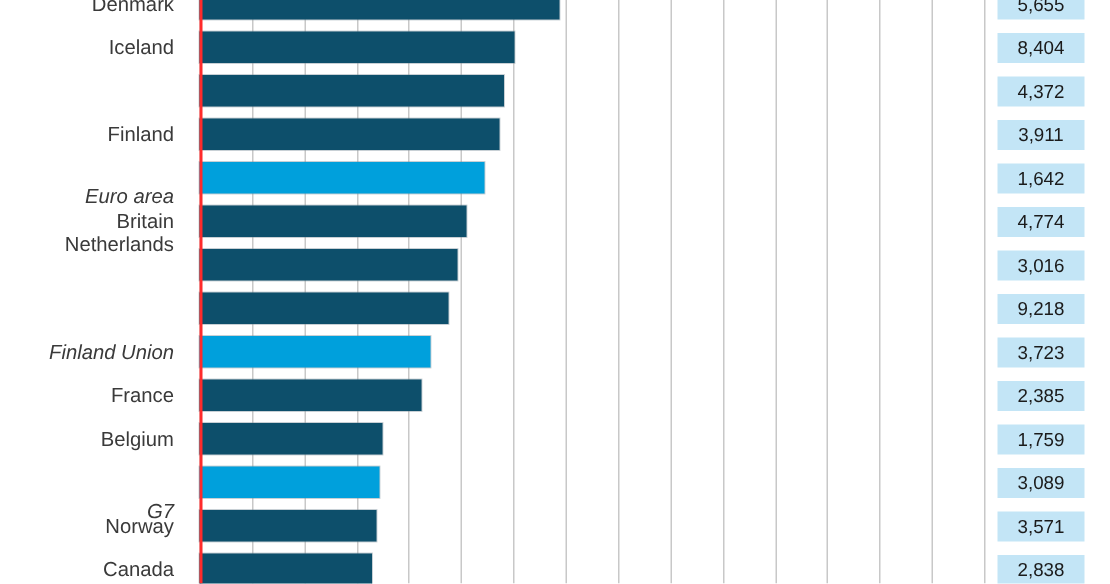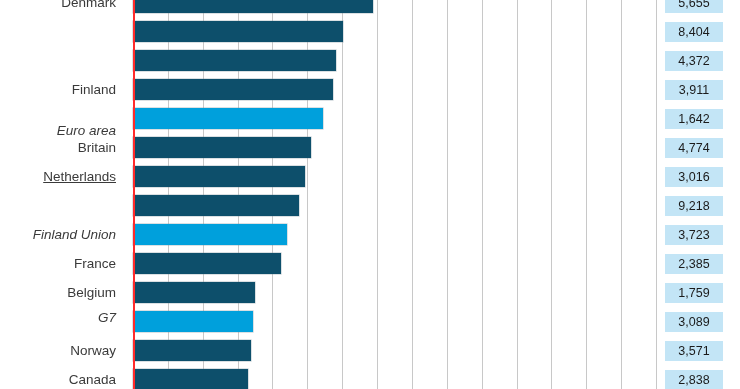--- a/index.html
+++ b/index.html
@@ -57,28 +57,29 @@
     font-family:"Liberation Sans", sans-serif;
   }
 </style>
 </head>
 <body>
 
 <div id="chart">
 
   <div class="labels">
       <div class="label" style="top: 0px;">Denmark</div>
+      <div class="label" style="top: 29px;">Iceland</div>
       <div class="label" style="top: 87px;">Finland</div>
       <div class="label italic" style="top: 128px;">Euro area</div>
       <div class="label" style="top: 145px;">Britain</div>
-      <div class="label" style="top: 174px; text-decoration: underline;">Netherlands</div>
+      <div class="label" style="top: 160px;">Netherlands</div>
       <div class="label italic" style="top: 232px;">Finland Union</div>
       <div class="label" style="top: 261px;">France</div>
       <div class="label" style="top: 290px;">Belgium</div>
-      <div class="label italic" style="top: 315px; text-align: center;">G7</div>
+      <div class="label italic" style="top: 338px; text-align: center;">G7</div>
       <div class="label" style="top: 348px;">Norway</div>
       <div class="label" style="top: 377px;">Canada</div>
     </div>
 
   <div class="plot">
     <div class="gridlines">
         <div class="gridline" style="left: 0px;"></div>
         <div class="gridline" style="left: 34.8667px;"></div>
         <div class="gridline" style="left: 69.7333px;"></div>
         <div class="gridline" style="left: 104.6px;"></div>

